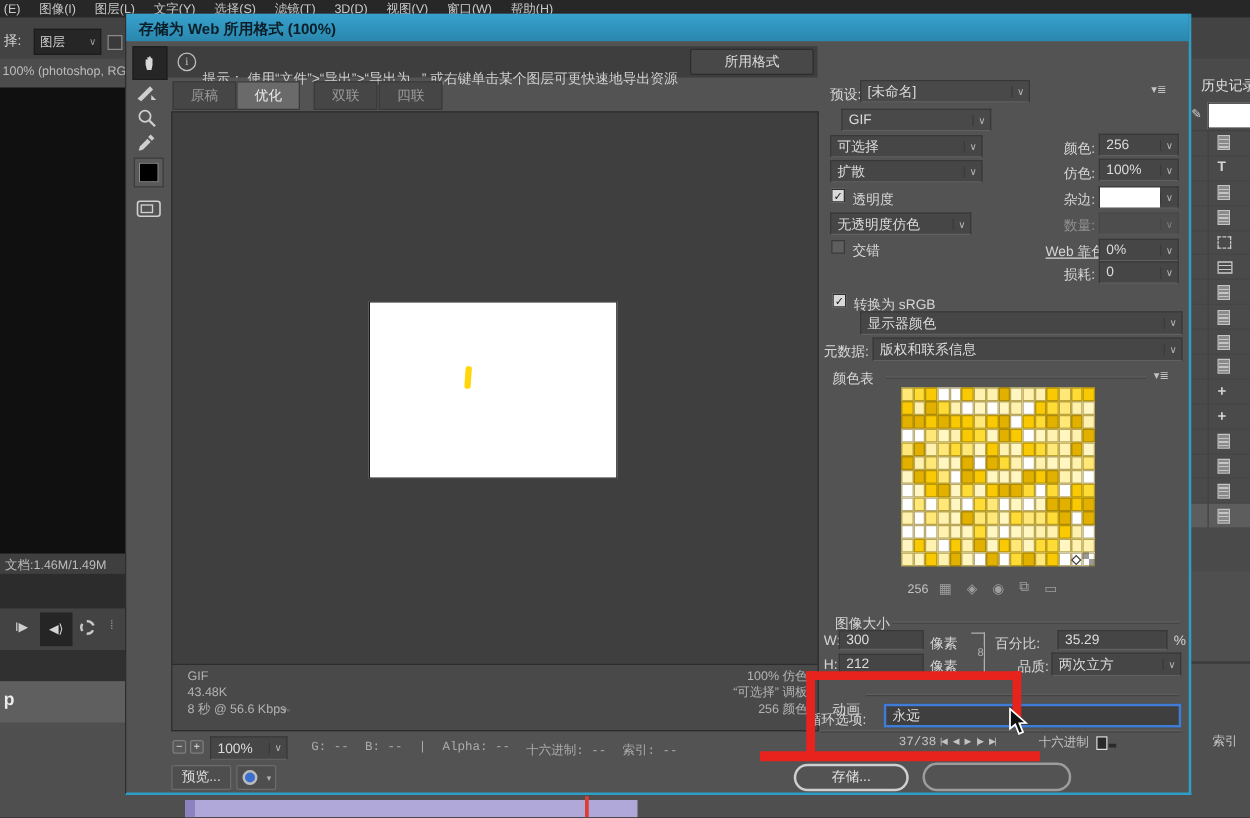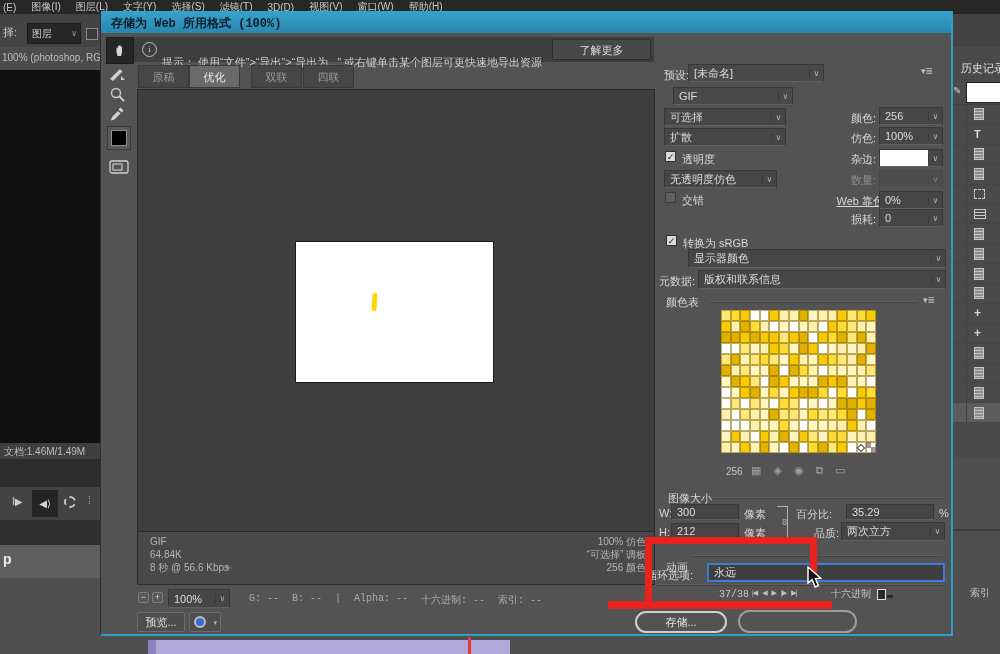--- a/index.html
+++ b/index.html
@@ -159,28 +159,28 @@
           <span class="h-ic ic-doc"></span>
         </div>
       </div>
   </div>
   <div class="abs" style="left:950px;top:529px;width:50px;height:2px;background:#3c3c3c;z-index:5;"></div>
   <div class="abs tx" style="left:970px;top:586px;font-size:10px;color:#c6c6c6;z-index:6;">索引</div>
 
   <div class="abs" style="left:100px;top:11px;width:850px;height:623px;background:#535353;border-left:1px solid #2e2e2e;border-right:2px solid #2f9ec7;border-bottom:2px solid #2f9ec7;box-sizing:content-box;z-index:30;">
 
     <div class="abs" style="left:0;top:0;width:850px;height:22px;background:linear-gradient(#37a2cd,#2a87ae);">
-      <span class="tx" style="position:absolute;left:10px;top:4px;font-size:12px;font-weight:bold;color:#0b1e28;font-family:Liberation Mono, monospace;">存储为 Web 所用格式 (100%)</span>
+      <span class="tx" style="position:absolute;left:10px;top:4px;font-size:12px;font-weight:bold;color:#0b1e28;">存储为 Web 所用格式 (100%)</span>
     </div>
 
     <div class="abs" style="left:33px;top:26px;width:520px;height:25px;background:#3e3e3e;">
       <span style="position:absolute;left:8px;top:5px;width:13px;height:13px;border:1px solid #c0c0c0;border-radius:50%;text-align:center;line-height:13px;font-size:9px;color:#c0c0c0;font-family:'Liberation Serif',serif;">i</span>
       <span class="tx" style="position:absolute;left:28px;top:18px;font-size:11px;color:#cfcfcf;">提示： 使用“文件”&gt;“导出”&gt;“导出为...” 或右键单击某个图层可更快速地导出资源</span>
     </div>
-    <div class="abs sqbtn" style="left:451px;top:28px;width:99px;height:21px;line-height:20px;background:#484848;border-color:#2d2d2d;">了解更多</div>
+    <div class="abs sqbtn" style="left:451px;top:28px;width:99px;height:21px;line-height:20px;background:#484848;border-color:#2d2d2d;">所用格式</div>
 
     <div class="abs" style="left:5px;top:26px;width:26px;height:25px;background:#262626;border:1px solid #1d1d1d;display:flex;align-items:center;justify-content:center;">
       <svg width="16" height="16" viewBox="0 0 16 16">
           <path d="M4.5 9 V5.2 q0-1.4 1.4-.2 V3.4 q0-1.4 1.4-.2 V2.8 q0-1.3 1.4-.2 V4 q0-1.2 1.3 0 v5.2 l-.9 3.8 H5.6 Z" fill="#d8d8d8"></path>
         </svg>
     </div>
     <div class="abs" style="left:8px;top:55px;">
       <svg width="18" height="16" viewBox="0 0 18 16">
           <path d="M1 13 L11 3 l2.5 2.5 L4 15 Z" fill="#cfcfcf"></path>
           <path d="M12 10 l4 4 h-4 Z" fill="#cfcfcf"></path>
@@ -217,21 +217,21 @@
 
     <div class="abs" style="left:36px;top:78px;width:518px;height:496px;border:1px solid #2c2c2c;background:#3f3f3f;box-sizing:border-box;">
       <div style="position:absolute;left:0;top:0;width:516px;height:442px;border-bottom:1px solid #2c2c2c;box-sizing:border-box;">
         <div style="position:absolute;left:157px;top:151px;width:197px;height:140px;background:#ffffff;border:1px solid #1a1a1a;">
           <div style="position:absolute;left:76px;top:51px;width:5px;height:18px;background:#ffd60a;border-radius:2px;transform:rotate(4deg);"></div>
         </div>
       </div>
       <div style="position:absolute;left:0;top:442px;width:516px;height:52px;background:#494949;">
         <div id="statusleft" style="position:absolute;left:12px;top:3px;font-size:10px;color:#b4b4b4;line-height:13px;">
             <div>GIF</div>
-            <div>64.84K</div>
+            <div>43.48K</div>
             <div>8 秒 @ 56.6 Kbps</div>
           </div>
         <span style="position:absolute;left:88px;top:32px;font-size:7px;color:#9e9e9e;">▾▫</span>
         <div id="statusright" style="position:absolute;right:8px;top:3px;font-size:10px;color:#b4b4b4;line-height:13px;text-align:right;">
             <div>100% 仿色</div>
             <div>“可选择” 调板</div>
             <div>256 颜色</div>
           </div>
       </div>
     </div>

